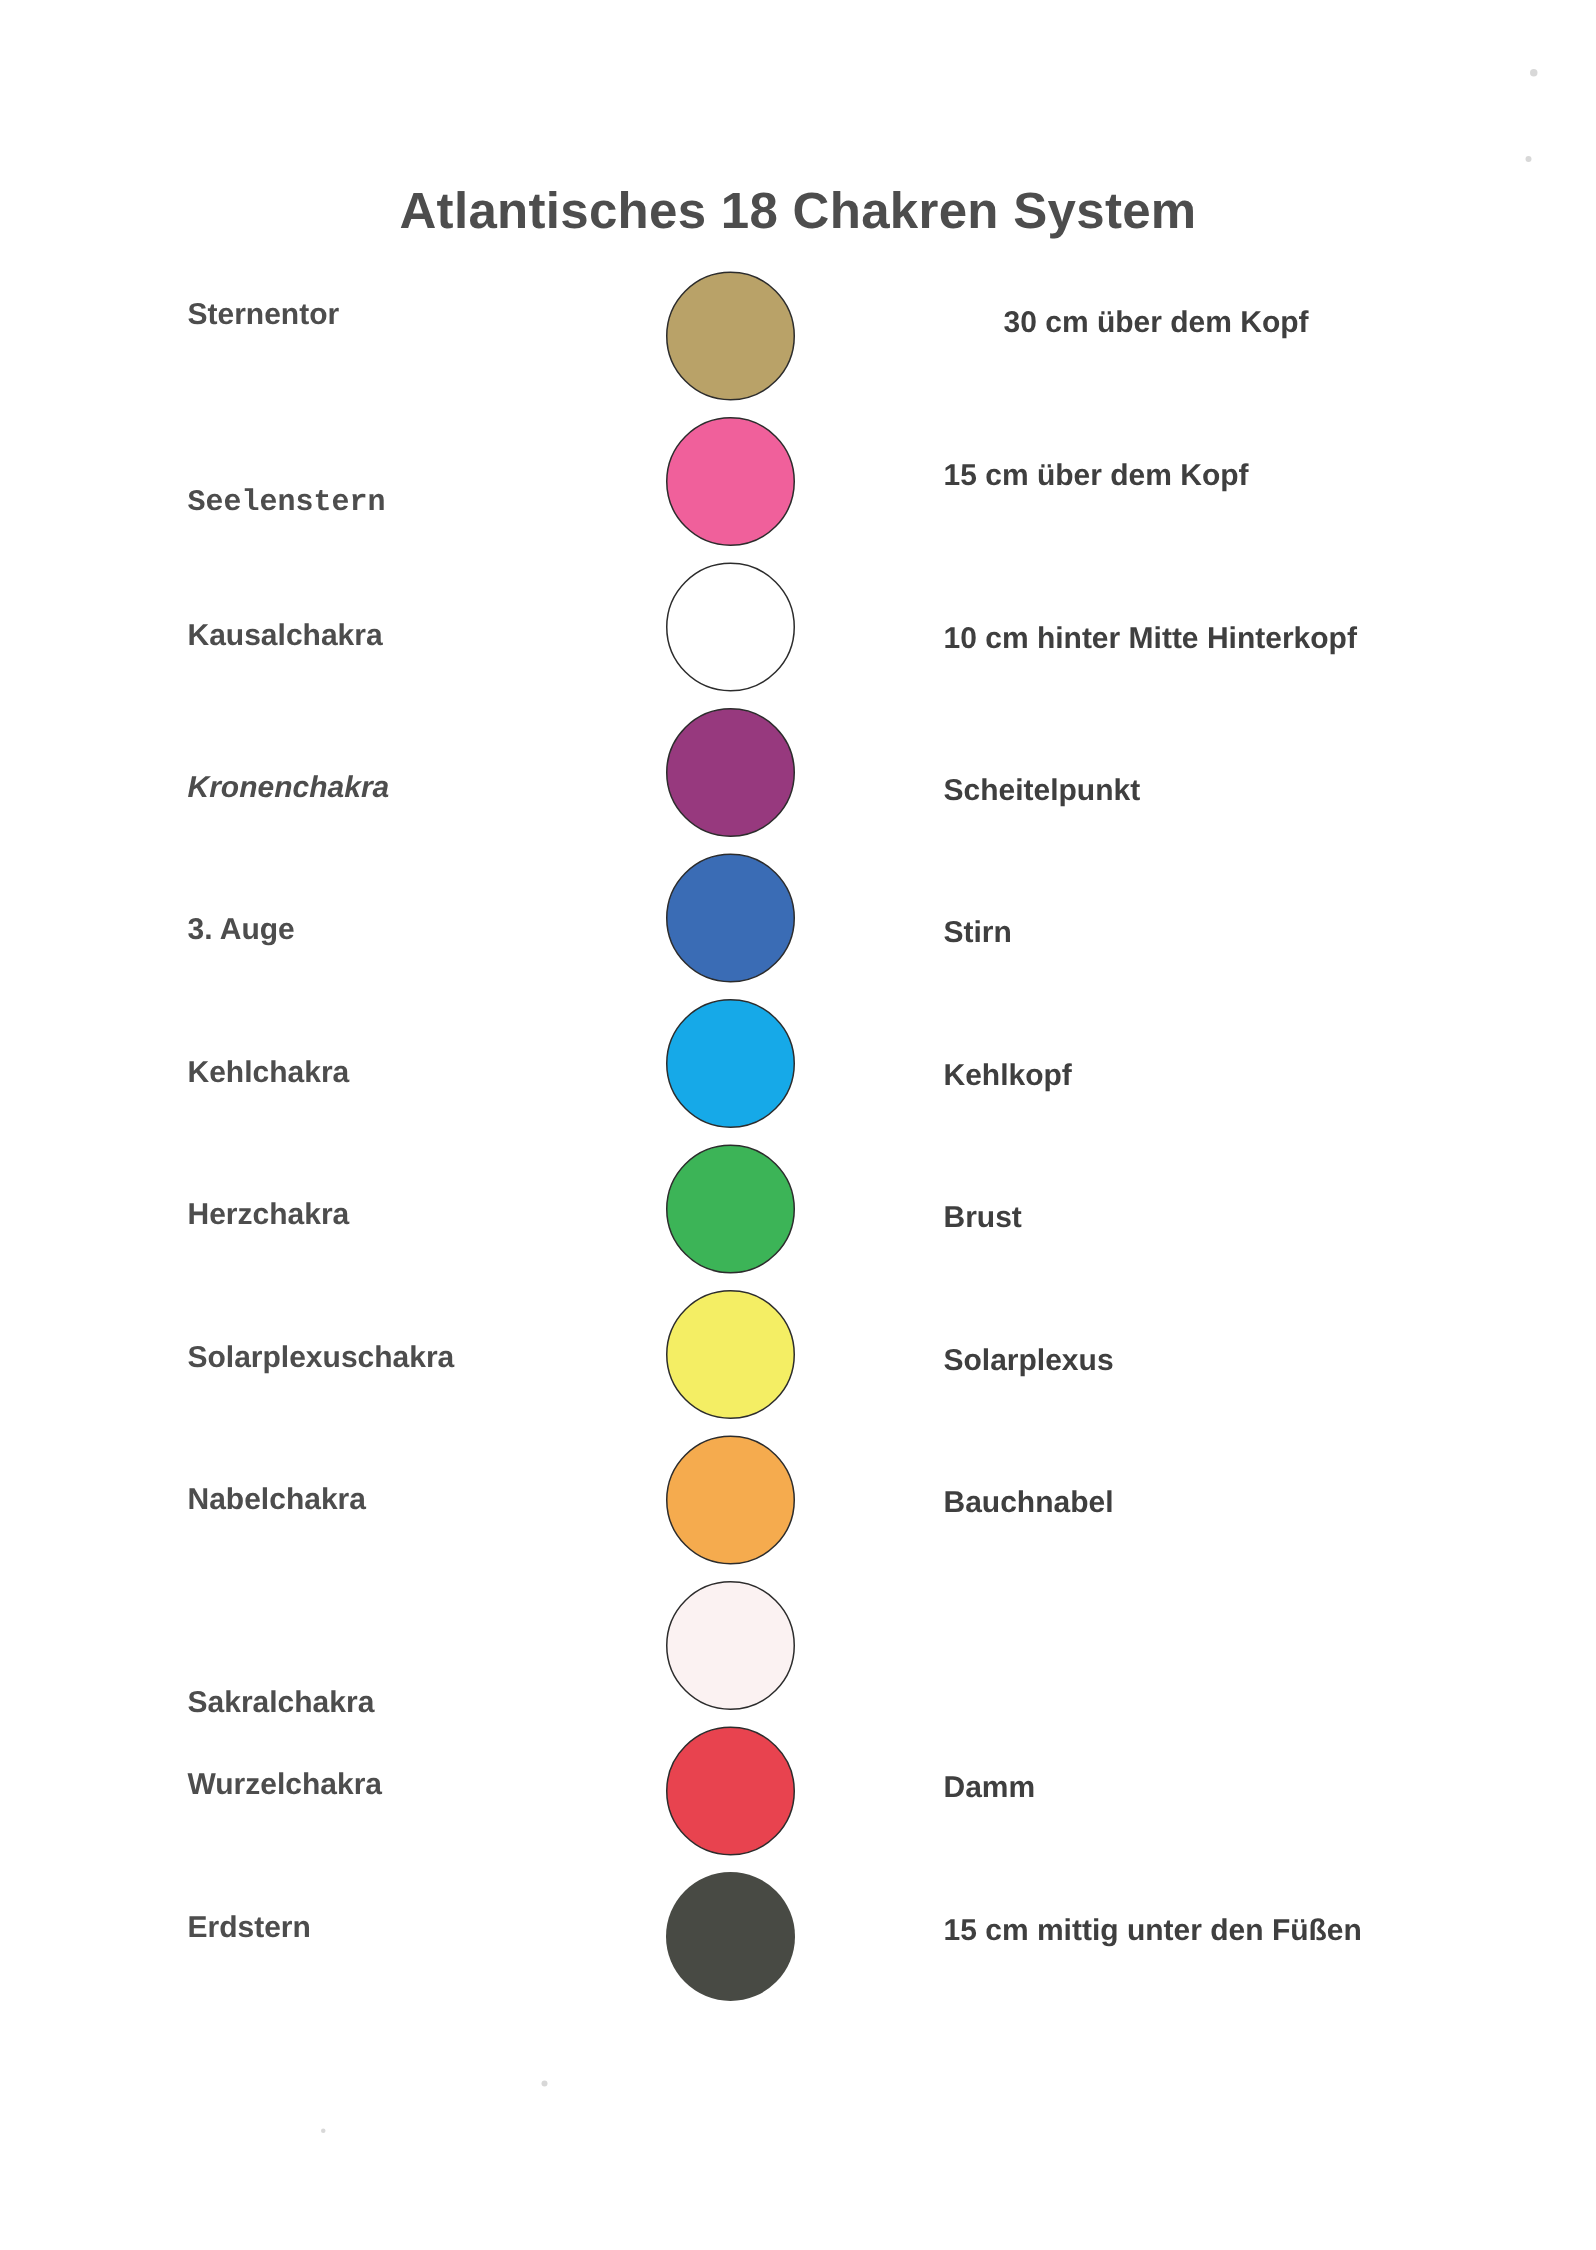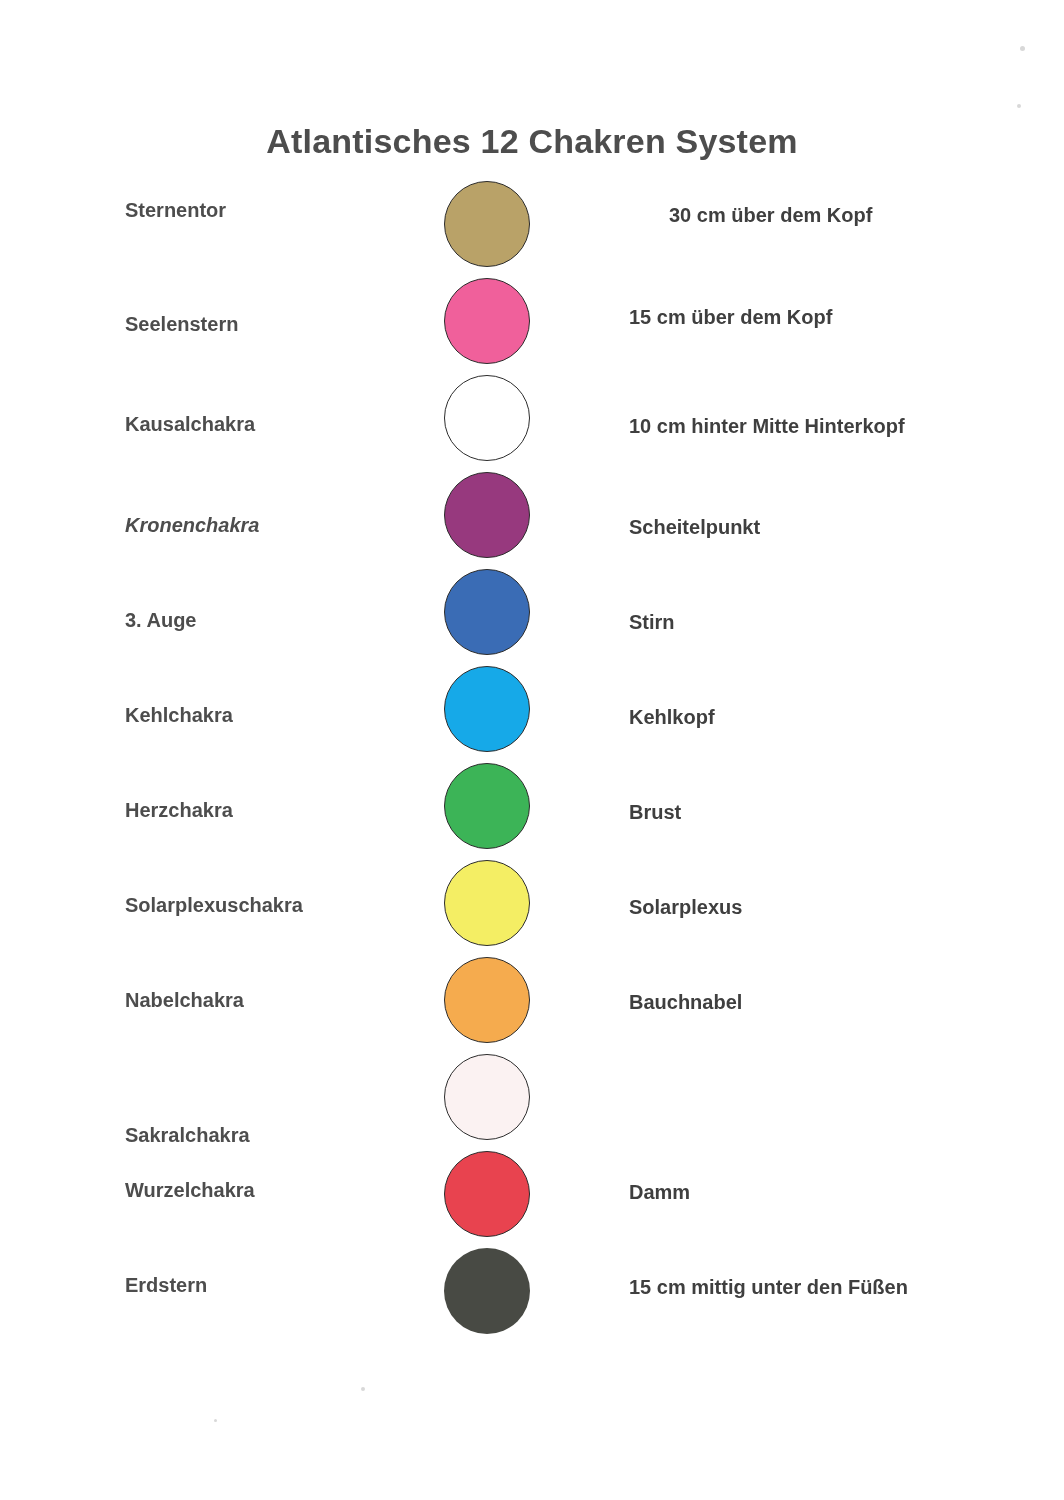--- a/index.html
+++ b/index.html
@@ -89,32 +89,32 @@
   .s1 { left: 1020px; top: 46px;  width: 5px; height: 5px; }
   .s2 { left: 1017px; top: 104px; width: 4px; height: 4px; }
   .s3 { left: 361px;  top: 1387px; width: 4px; height: 4px; }
   .s4 { left: 214px;  top: 1419px; width: 3px; height: 3px; }
 </style>
 </head>
 <body>
 
 <div class="page">
 
-  <div class="title">Atlantisches 12 Chakren System</div>
+  <div class="title">Atlantisches 18 Chakren System</div>
 
   <div class="rows">
       <div class="row">
         <div class="left-label" style="top: 18px;">Sternentor</div>
         <div class="circle-wrap">
           <div class="circle" style="background: rgb(185, 162, 104);"></div>
         </div>
         <div class="right-label" style="top: 23px; margin-left: 40px;">30 cm über dem Kopf</div>
       </div>
       <div class="row">
-        <div class="left-label" style="top: 35px;">Seelenstern</div>
+        <div class="left-label" style="top: 46px; font-family: Liberation Mono, monospace;">Seelenstern</div>
         <div class="circle-wrap">
           <div class="circle" style="background: rgb(240, 96, 155);"></div>
         </div>
         <div class="right-label" style="top: 28px;">15 cm über dem Kopf</div>
       </div>
       <div class="row">
         <div class="left-label" style="top: 38px;">Kausalchakra</div>
         <div class="circle-wrap">
           <div class="circle" style="background: rgb(255, 255, 255);"></div>
         </div>

